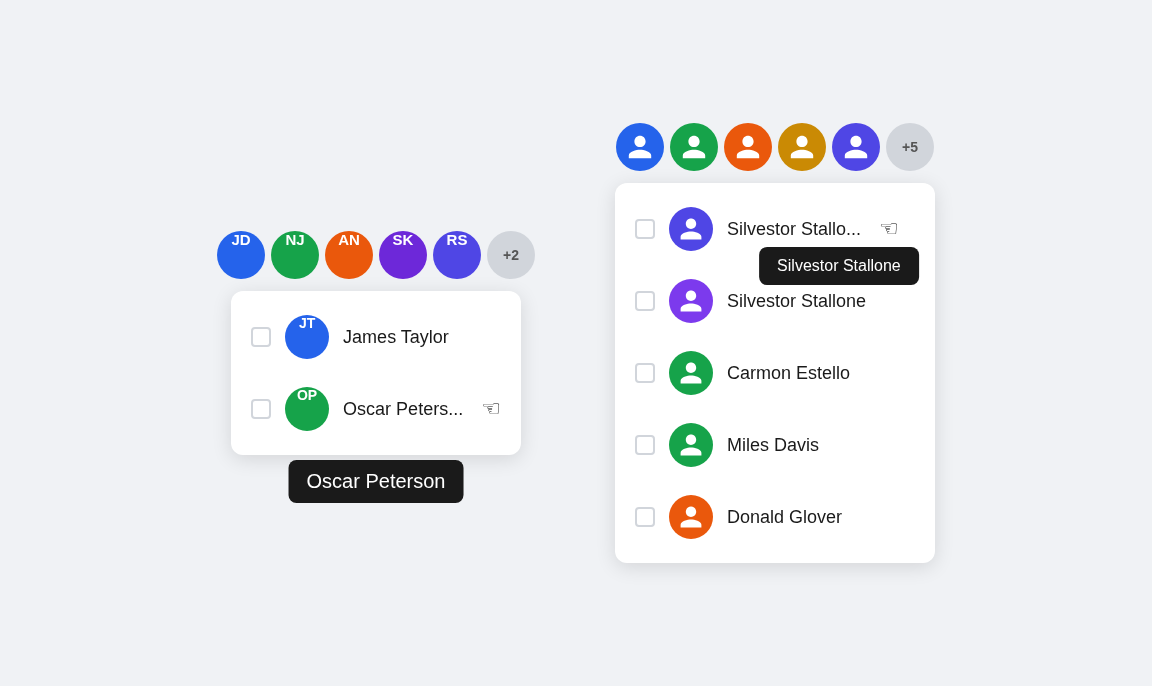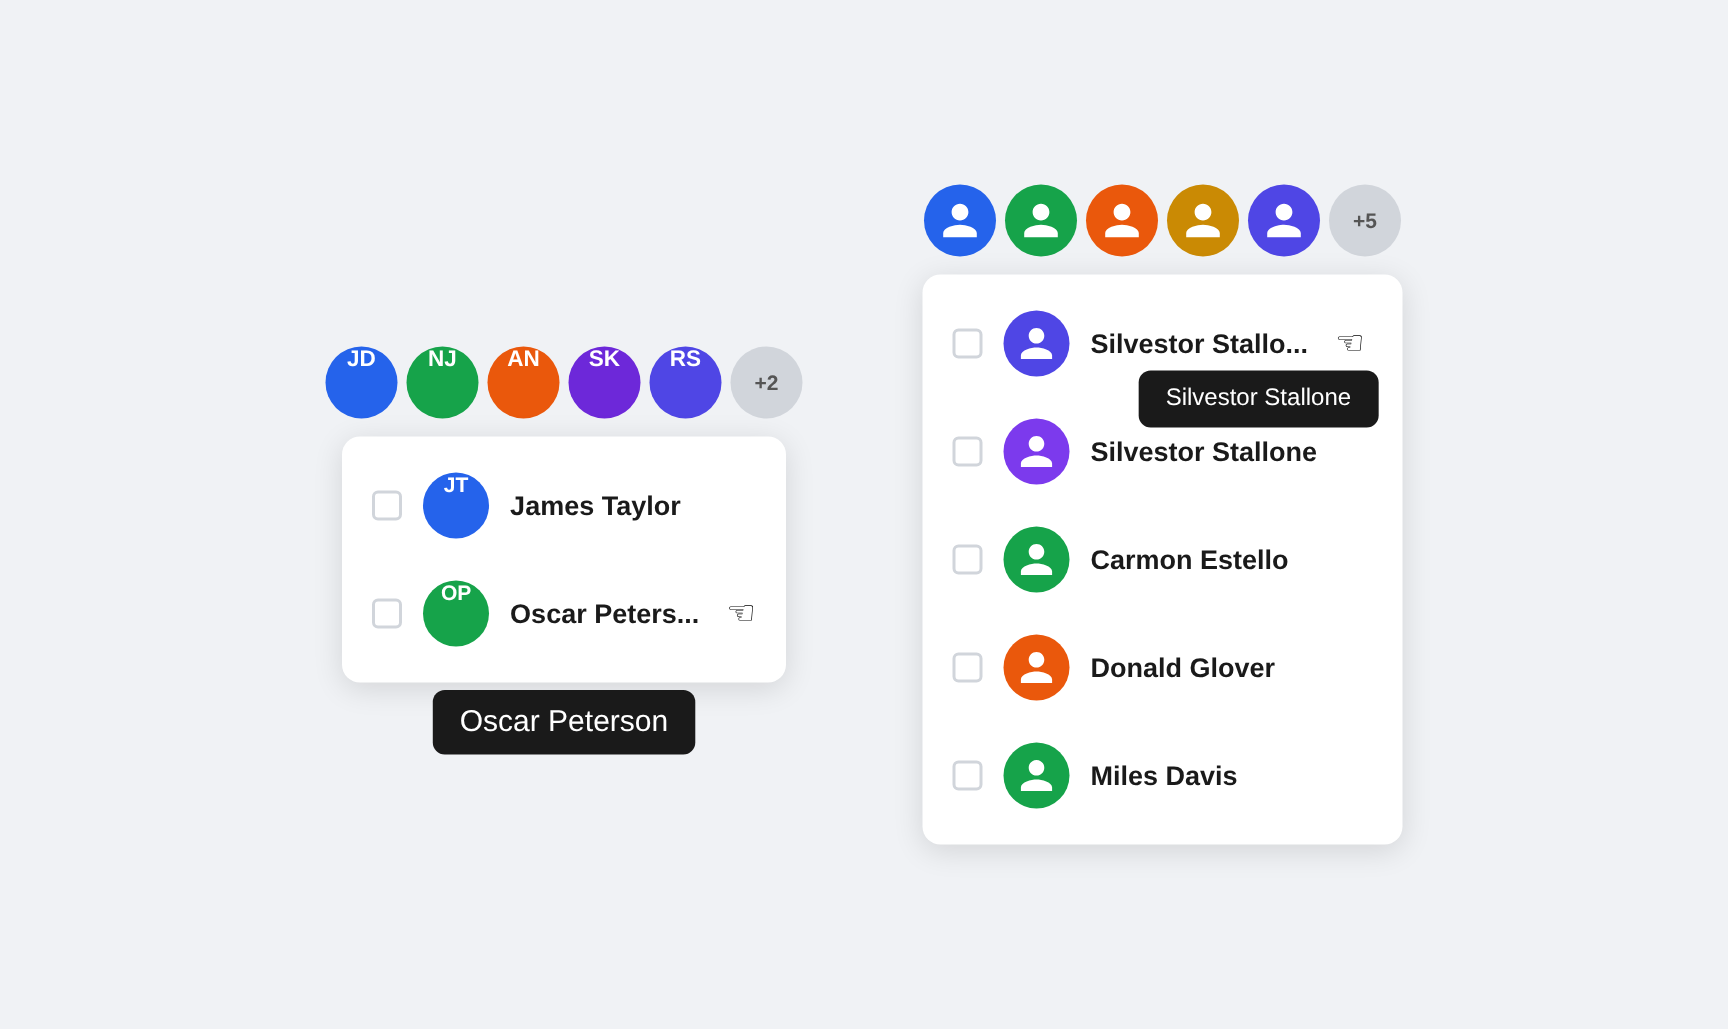--- a/index.html
+++ b/index.html
@@ -124,21 +124,21 @@
     }
 
     .item-avatar-icon svg {
       width: 26px;
       height: 26px;
       fill: #fff;
     }
 
     .item-name {
       font-size: 18px;
-      font-weight: 700;
+      font-weight: 400;
       color: #1a1a1a;
     }
 
     
     .tooltip {
       position: absolute;
       bottom: -48px;
       left: 50%;
       transform: translateX(-50%);
       background: #1a1a1a;
@@ -297,31 +297,31 @@
       <div class="item-avatar-icon" style="background:#16a34a">
         <svg viewBox="0 0 24 24">
             <path d="M12 12c2.7 0 4.8-2.1 4.8-4.8S14.7 2.4 12 2.4 7.2 4.5 7.2 7.2 9.3 12 12 12zm0 2.4c-3.2 0-9.6 1.6-9.6 4.8v2.4h19.2v-2.4c0-3.2-6.4-4.8-9.6-4.8z" fill="#fff"></path>
           </svg>
       </div>
       <span class="item-name">Carmon Estello</span>
     </div>
 
     <div class="dropdown-item">
       <div class="checkbox"></div>
+      <div class="item-avatar-icon" style="background:#16a34a">
+        <svg viewBox="0 0 24 24">
+            <path d="M12 12c2.7 0 4.8-2.1 4.8-4.8S14.7 2.4 12 2.4 7.2 4.5 7.2 7.2 9.3 12 12 12zm0 2.4c-3.2 0-9.6 1.6-9.6 4.8v2.4h19.2v-2.4c0-3.2-6.4-4.8-9.6-4.8z" fill="#fff"></path>
+          </svg>
+      </div>
+      <span class="item-name">Miles Davis</span>
+    </div>
+
+    <div class="dropdown-item">
+      <div class="checkbox"></div>
       <div class="item-avatar-icon" style="background:#ea580c">
         <svg viewBox="0 0 24 24">
             <path d="M12 12c2.7 0 4.8-2.1 4.8-4.8S14.7 2.4 12 2.4 7.2 4.5 7.2 7.2 9.3 12 12 12zm0 2.4c-3.2 0-9.6 1.6-9.6 4.8v2.4h19.2v-2.4c0-3.2-6.4-4.8-9.6-4.8z" fill="#fff"></path>
           </svg>
       </div>
       <span class="item-name">Donald Glover</span>
-    </div>
-
-    <div class="dropdown-item">
-      <div class="checkbox"></div>
-      <div class="item-avatar-icon" style="background:#16a34a">
-        <svg viewBox="0 0 24 24">
-            <path d="M12 12c2.7 0 4.8-2.1 4.8-4.8S14.7 2.4 12 2.4 7.2 4.5 7.2 7.2 9.3 12 12 12zm0 2.4c-3.2 0-9.6 1.6-9.6 4.8v2.4h19.2v-2.4c0-3.2-6.4-4.8-9.6-4.8z" fill="#fff"></path>
-          </svg>
-      </div>
-      <span class="item-name">Miles Davis</span>
     </div>
   </div>
 </div>
 
 </body></html>

